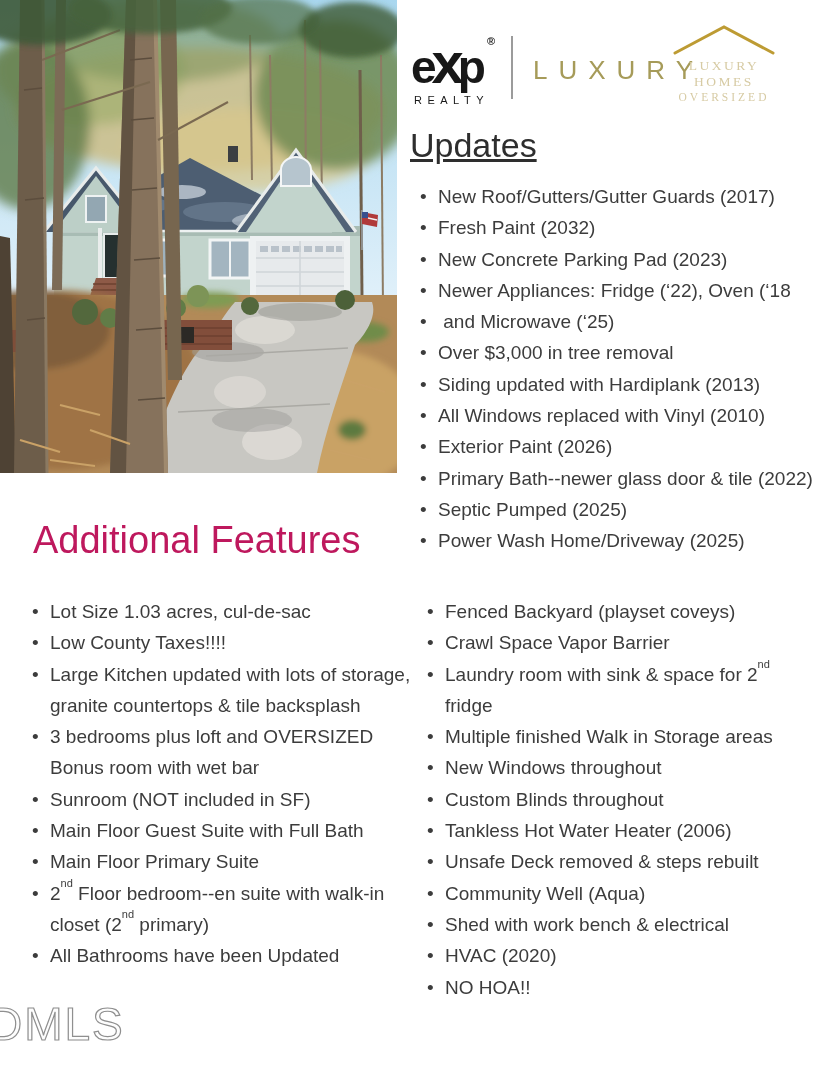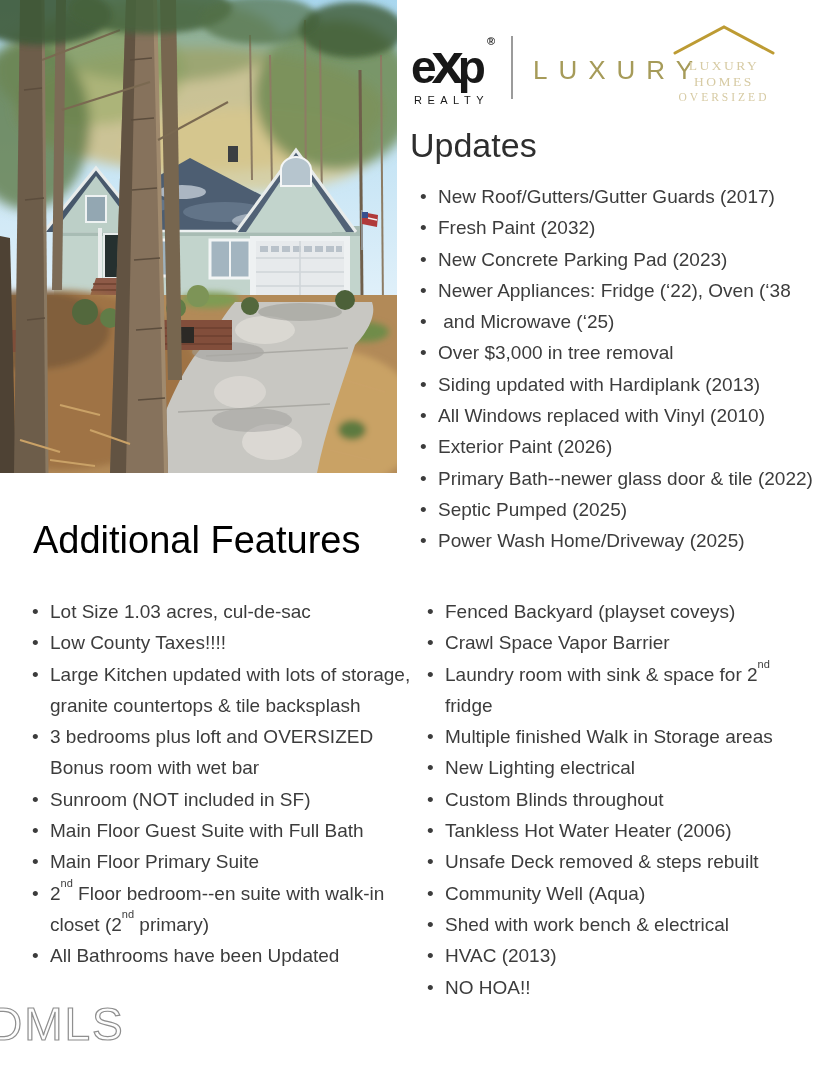--- a/index.html
+++ b/index.html
@@ -26,23 +26,23 @@
   .luxury-word { position:absolute; left:533px; top:55px; font-size:26px; font-weight:400;
     letter-spacing:11px; color:#a69b59; }
   .lht { position:absolute; left:669px; top:22px; width:110px; text-align:center;
     color:#d7cba4; font-family:"Liberation Serif","DejaVu Serif",serif; }
   .lht-roof { display:block; margin:0 auto 2px auto; }
   .lht-l1,.lht-l2 { font-size:13.5px; letter-spacing:2.5px; line-height:16px; }
   .lht-l3 { font-size:11.5px; letter-spacing:3px; line-height:15px; }
 
   
   .updates-title { position:absolute; left:410px; top:126px; margin:0;
-    font-size:34px; font-weight:400; color:#2e2e2e; }
+    font-size:34px; font-weight:400; color:#2e2e2e;text-decoration:underline; }
   .features-title { position:absolute; left:33px; top:519px; margin:0;
-    font-size:38px; font-weight:400; color:#000000; }
+    font-size:38px; font-weight:400; color:#be185d; }
 
   
   ul.blist { list-style:none; margin:0; padding:0; }
   ul.blist li { position:relative; padding-left:20px; font-size:19px; line-height:31.3px;
     color:#3c3c3c; white-space:pre-wrap; }
   ul.blist li::before { content:"\2022"; position:absolute; left:2px; top:0; }
   .updates-list  { position:absolute; left:418px; top:181px; width:404px; }
   .features-left  { position:absolute; left:30px;  top:596px; width:397px; }
   .features-right { position:absolute; left:425px; top:596px; width:398px; }
   sup { font-size:0.58em; line-height:0; position:relative; top:-0.5em; }
@@ -258,21 +258,21 @@
     <div class="lht-l1">LUXURY</div>
     <div class="lht-l2">HOMES</div>
     <div class="lht-l3">OVERSIZED</div>
   </div>
 
   <h1 class="updates-title">Updates</h1>
   <ul class="blist updates-list">
     <li>New Roof/Gutters/Gutter Guards (2017)</li>
     <li>Fresh Paint (2032)</li>
     <li>New Concrete Parking Pad (2023)</li>
-    <li>Newer Appliances: Fridge (‘22), Oven (‘38</li>
+    <li>Newer Appliances: Fridge (‘22), Oven (‘18</li>
     <li> and Microwave (‘25)</li>
     <li>Over $3,000 in tree removal</li>
     <li>Siding updated with Hardiplank (2013)</li>
     <li>All Windows replaced with Vinyl (2010)</li>
     <li>Exterior Paint (2026)</li>
     <li>Primary Bath--newer glass door &amp; tile (2022)</li>
     <li>Septic Pumped (2025)</li>
     <li>Power Wash Home/Driveway (2025)</li>
   </ul>
 
@@ -292,25 +292,25 @@
 closet (2<sup>nd</sup> primary)</li>
     <li>All Bathrooms have been Updated</li>
   </ul>
 
   <ul class="blist features-right">
     <li>Fenced Backyard (playset coveys)</li>
     <li>Crawl Space Vapor Barrier</li>
     <li>Laundry room with sink &amp; space for 2<sup>nd</sup>
 fridge</li>
     <li>Multiple finished Walk in Storage areas</li>
-    <li>New Lighting electrical</li>
+    <li>New Windows throughout</li>
     <li>Custom Blinds throughout</li>
     <li>Tankless Hot Water Heater (2006)</li>
     <li>Unsafe Deck removed &amp; steps rebuilt</li>
     <li>Community Well (Aqua)</li>
     <li>Shed with work bench &amp; electrical</li>
-    <li>HVAC (2013)</li>
+    <li>HVAC (2020)</li>
     <li>NO HOA!!</li>
   </ul>
 
   <div class="watermark">DMLS</div>
 
 </div>
 
 </body></html>

